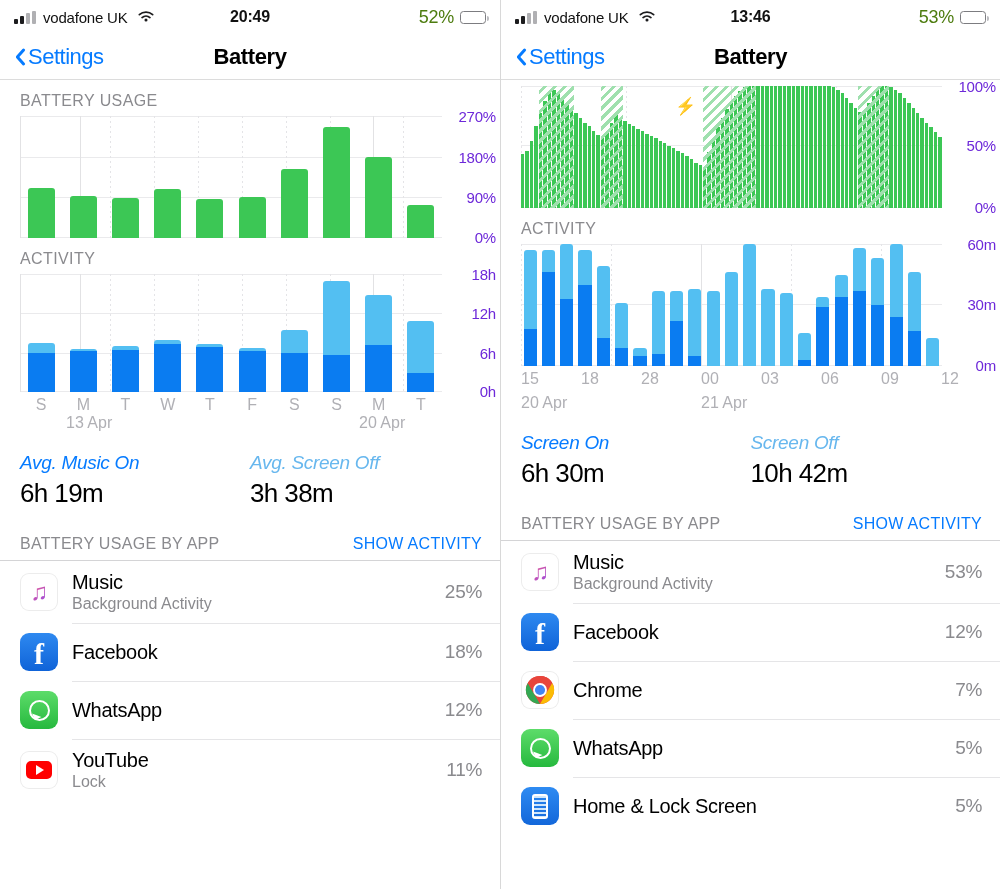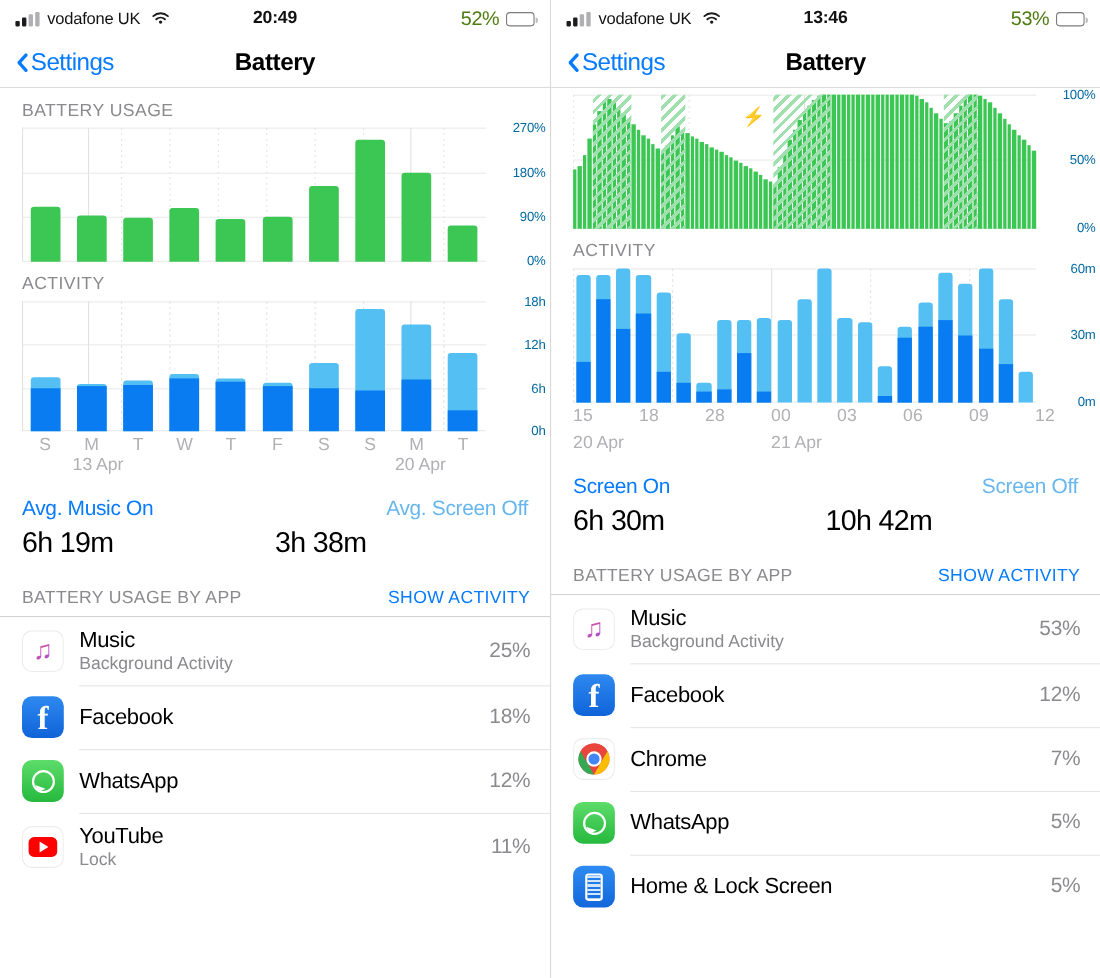--- a/index.html
+++ b/index.html
@@ -68,21 +68,21 @@
   }
 
   
   .chart-wrap { position: relative; padding: 0 0 0 20px; }
   .chart-area { position: relative; }
   .yaxis {
     position: absolute; right: 0; top: 0; bottom: 0; width: 58px;
     pointer-events: none;
   }
   .ytick {
-    position: absolute; right: 4px; font-size: 12px; color: #0369a1;
+    position: absolute; right: 4px; font-size: 15px; color: #6d28d9;
     transform: translateY(-50%); letter-spacing: -0.2px; white-space: nowrap;
   }
   .grid-h {
     position: absolute; left: 0; right: 58px; height: 1px; background: #eaeaec;
   }
   .grid-v-solid { position: absolute; top: 0; bottom: 0; width: 1px; background: #e2e2e4; }
   .grid-v-dot {
     position: absolute; top: 0; bottom: 0; width: 1px;
     background: repeating-linear-gradient(to bottom,#e4e4e7 0 2px,transparent 2px 5px);
   }
@@ -112,23 +112,23 @@
     position: absolute; top: 0; bottom: 0;
     background-image: repeating-linear-gradient(-45deg,
       #9fe0ae 0 3px, rgba(255,255,255,0) 3px 7px);
     pointer-events: none;
   }
   .bolt { position: absolute; font-size: 17px; color: #3CC755; line-height: 1; }
 
   
   .summary { display: flex; padding: 16px 20px 4px 20px; }
   .sumcol { width: 50%; }
-  .sumcol .lbl { font-size: 19px; letter-spacing: -0.3px; }
+  .sumcol .lbl { font-size: 19px; letter-spacing: -0.3px; font-style: italic; }
   .sumcol.on .lbl { color: #067BFF; }
-  .sumcol.off .lbl { color: #67B7EE; text-align: right; }
+  .sumcol.off .lbl { color: #67B7EE; }
   .sumcol .val { font-size: 26px; color: #000; letter-spacing: -0.6px; margin-top: 4px; }
 
   
   .usage-head {
     display: flex; align-items: baseline; justify-content: space-between;
     padding: 22px 18px 7px 20px;
   }
   .usage-head .ttl { font-size: 16px; color: #8a8a8e; letter-spacing: 0.3px; }
   .usage-head .act { font-size: 16px; color: #067BFF; letter-spacing: 0.3px; cursor: pointer; }
   .applist { border-top: 1px solid #d4d4d6; }

